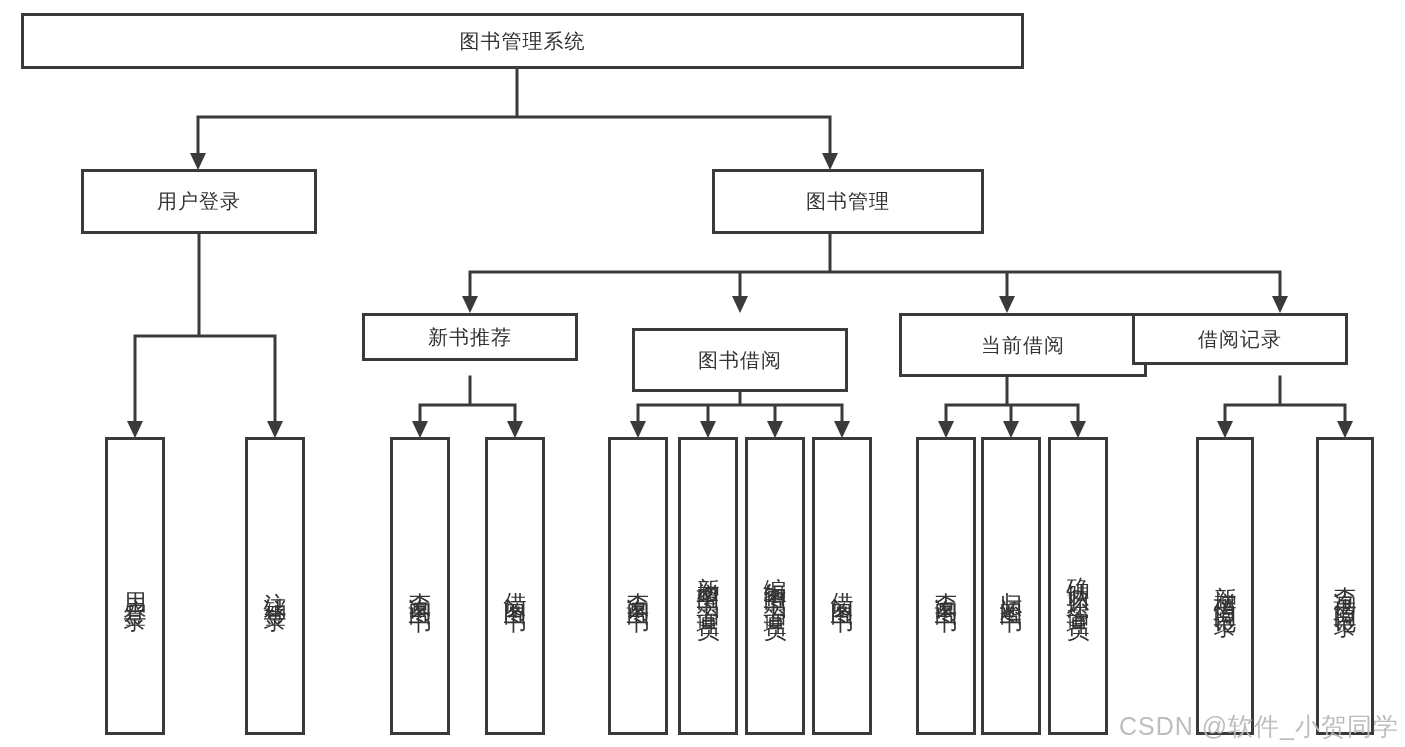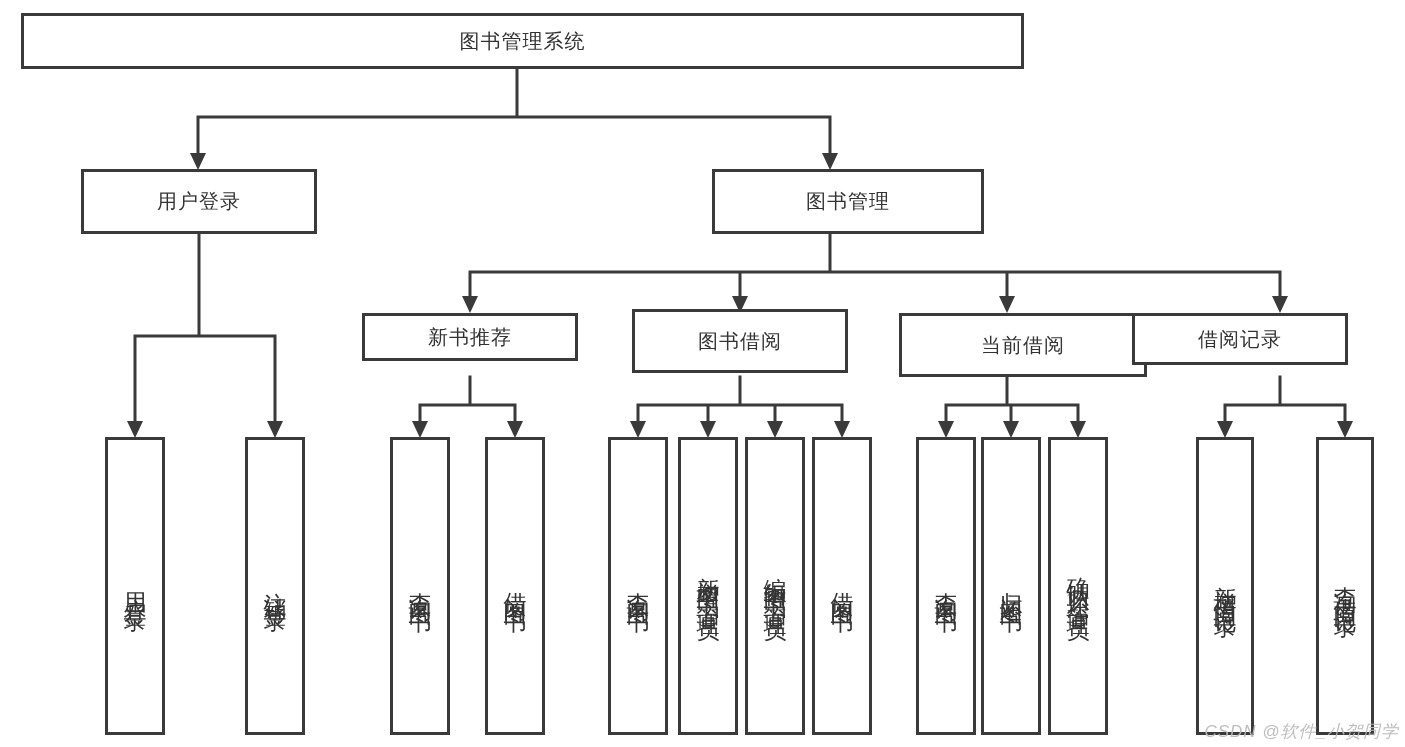--- a/index.html
+++ b/index.html
@@ -33,26 +33,25 @@
     text-orientation: mixed;
     font-size: 23px;
     line-height: 1;
     letter-spacing: 6px;
     white-space: nowrap;
   }
   .watermark {
     position: absolute;
     right: 6px;
     bottom: 4px;
-    font-size: 17px;
+    font-size: 25px;
     color: rgba(185,185,185,0.95);
     letter-spacing: 1px;
     z-index: 5;
     white-space: nowrap;
-    font-style: italic;
   }
 </style>
 </head>
 <body>
 
 <div class="canvas">
 
   <svg class="connectors" viewBox="0 0 1405 747" xmlns="http://www.w3.org/2000/svg">
     <g stroke="#3a3a3a" stroke-width="3" fill="none" stroke-linecap="square">
 
@@ -100,21 +99,21 @@
   <div class="box" style="left:81px;top:169px;width:236px;height:65px">
     <span class="hlabel">用户登录</span>
   </div>
   <div class="box" style="left:712px;top:169px;width:272px;height:65px">
     <span class="hlabel">图书管理</span>
   </div>
 
   <div class="box" style="left:362px;top:313px;width:216px;height:48px">
     <span class="hlabel">新书推荐</span>
   </div>
-  <div class="box" style="left:632px;top:309px;width:216px;height:64px">
+  <div class="box" style="left:632px;top:328px;width:216px;height:64px">
     <span class="hlabel">图书借阅</span>
   </div>
   <div class="box" style="left:899px;top:313px;width:248px;height:64px">
     <span class="hlabel">当前借阅</span>
   </div>
   <div class="box" style="left:1132px;top:313px;width:216px;height:52px">
     <span class="hlabel">借阅记录</span>
   </div>
 
   <div class="box leaf" style="left:105px;top:437px;width:60px;height:298px">

